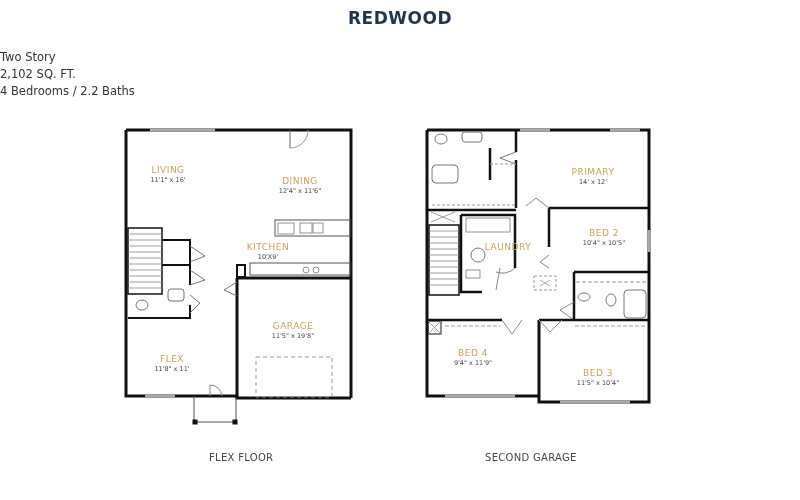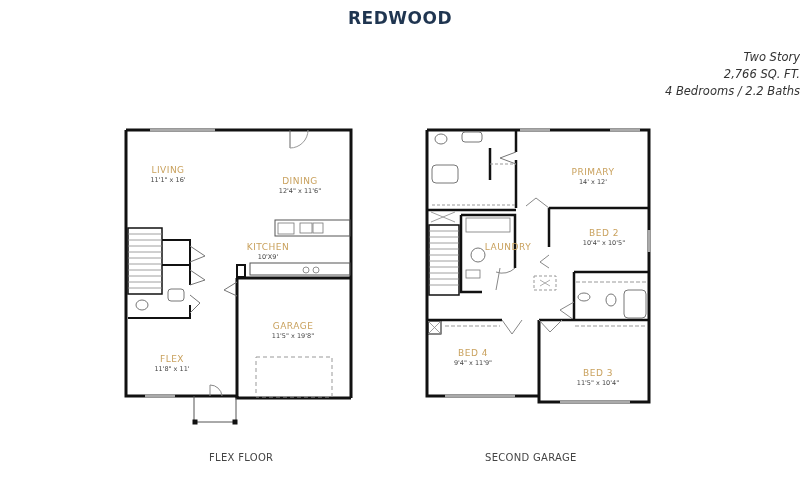--- a/index.html
+++ b/index.html
@@ -1,29 +1,29 @@
 <!DOCTYPE html>
 <html><head>
 <meta charset="utf-8">
 <style>
   html, body { margin:0; padding:0; background:#ffffff; }
   body { width:800px; height:500px; position:relative; overflow:hidden; font-family:"DejaVu Sans", sans-serif; }
   .title { position:absolute; left:0; width:800px; top:8px; text-align:center; font-family:"DejaVu Sans", sans-serif; font-weight:bold; font-size:17px; color:#1f3550; letter-spacing:0.5px; }
-  .sub { position:absolute; left:0; width:800px; text-align:right; font-size:11.5px; color:#333;font-style:italic; }
+  .sub { position:absolute; left:0; width:800px; text-align:left; font-size:11.5px; color:#333; }
   .floor-label { position:absolute; font-size:10px; color:#444; letter-spacing:0.3px; }
   svg.plan { position:absolute; left:0; top:0; }
   .room-name { font-family:"DejaVu Sans", sans-serif; font-size:9px; fill:#c9a15d; text-anchor:middle; letter-spacing:0.5px; }
   .room-dim { font-family:"DejaVu Sans", sans-serif; font-size:6.5px; fill:#444; text-anchor:middle; }
 </style>
 </head>
 <body>
 
 <div class="title">REDWOOD</div>
 <div class="sub" style="top:50px">Two Story</div>
-<div class="sub" style="top:67px">2,766 SQ. FT.</div>
+<div class="sub" style="top:67px">2,102 SQ. FT.</div>
 <div class="sub" style="top:84px">4 Bedrooms / 2.2 Baths</div>
 
 <svg class="plan" width="800" height="500">
 
   <g stroke="#111" fill="none">
 
     <path d="M126,130 L126,396 L237,396" stroke-width="3"></path>
     <path d="M126,130 L351,130 L351,398" stroke-width="3"></path>
     <path d="M237,396 L237,398 L351,398" stroke-width="3"></path>
 

